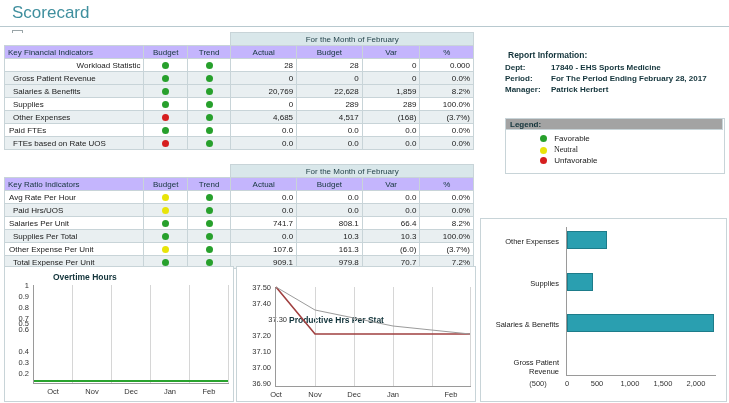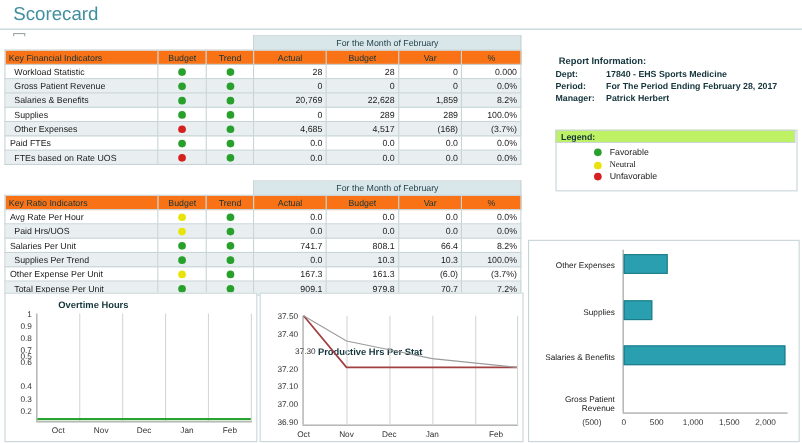--- a/index.html
+++ b/index.html
@@ -8,21 +8,21 @@
     font-family:"Liberation Sans", sans-serif;
     font-size:8px;color:#1a1a1a;position:relative;overflow:hidden;
   }
   .title-bar{position:absolute;left:0;top:0;width:729px;height:26px;border-bottom:1px solid #b8c9cf;}
   .title-bar .txt{position:absolute;left:12px;top:3px;font-size:17px;color:#3f8f9e;font-family:"Liberation Sans",sans-serif;}
   .checkbox{position:absolute;left:12px;top:30px;width:9px;height:9px;border:1px solid #9aa5a8;background:#fff;}
 
   table{border-collapse:collapse;}
   .grid td,.grid th{border:1px solid #c8d4d8;padding:0 3px;height:12px;font-size:8px;font-weight:normal;}
   .hdr-band{background:#d9e7ea;text-align:center;font-weight:normal;color:#1f3f46;}
-  .col-hdr{background:#f97316;text-align:center;font-weight:bold;color:#13343b;}
+  .col-hdr{background:#c4b5fd;text-align:center;font-weight:bold;color:#13343b;}
   .rowlabel{text-align:left;white-space:nowrap;}
   .num{text-align:right;}
   .ctr{text-align:center;}
   .bold{font-weight:bold;}
   .shade{background:#e9eff1;}
   .dot{display:inline-block;width:7px;height:7px;border-radius:50%;vertical-align:middle;}
   .g{background:#27a02c;}
   .y{background:#e8e409;}
   .r{background:#d61f1f;}
 
@@ -32,21 +32,21 @@
 
   
   .panel-title{font-weight:bold;color:#13343b;font-size:8.5px;}
   #report-info{position:absolute;left:505px;top:46px;width:218px;}
   #report-info td{padding:1px 0;font-size:8px;vertical-align:top;}
   #report-info .lbl{font-weight:bold;color:#13343b;width:46px;margin-top:15px;}
   #report-info .val{font-weight:bold;color:#13343b;}
   .box{position:absolute;border:1px solid #c8d4d8;background:#fff;}
 
   #legend-box{left:505px;top:118px;width:218px;height:54px;}
-  #legend-hdr{position:absolute;left:505px;top:118px;width:218px;height:12px;background:#bef264;border:1px solid #c8d4d8;box-sizing:border-box;}
+  #legend-hdr{position:absolute;left:505px;top:118px;width:218px;height:12px;background:#a3a3a3;border:1px solid #c8d4d8;box-sizing:border-box;}
   #legend-hdr span{padding-left:4px;line-height:12px;font-weight:bold;color:#13343b;}
   .legend-row{position:absolute;left:540px;font-size:8px;}
 
   
   .chartbox{position:absolute;border:1px solid #c8d4d8;background:#fff;}
   #overtime-chart{left:4px;top:266px;width:228px;height:134px;}
   #productive-chart{left:236px;top:266px;width:238px;height:134px;}
   #variance-chart{left:480px;top:218px;width:245px;height:182px;}
   .chart-title{position:absolute;font-weight:bold;font-size:8.5px;color:#13343b;}
   .axis-lbl{position:absolute;font-size:7.5px;color:#333;text-align:right;}
@@ -76,21 +76,21 @@
   <tr>
     <td class="col-hdr rowlabel">Key Financial Indicators</td>
     <td class="col-hdr" style="width:36px;">Budget</td>
     <td class="col-hdr" style="width:36px;">Trend</td>
     <td class="col-hdr" style="width:58px;">Actual</td>
     <td class="col-hdr" style="width:58px;">Budget</td>
     <td class="col-hdr" style="width:50px;">Var</td>
     <td class="col-hdr" style="width:46px;">%</td>
   </tr>
   <tr>
-    <td class="rowlabel" style="padding-left:8px;">Workload Statistic</td>
+    <td class="rowlabel" style="padding-left:8px;text-align:right;">Workload Statistic</td>
     <td class="ctr"><span class="dot g"></span></td>
     <td class="ctr"><span class="dot g"></span></td>
     <td class="num">28</td>
     <td class="num">28</td>
     <td class="num">0</td>
     <td class="num">0.000</td>
   </tr>
   <tr class="shade bold">
     <td class="rowlabel" style="padding-left:8px;">Gross Patient Revenue</td>
     <td class="ctr"><span class="dot g"></span></td>
@@ -186,33 +186,33 @@
   <tr>
     <td class="rowlabel" style="padding-left:4px;">Salaries Per Unit</td>
     <td class="ctr"><span class="dot g"></span></td>
     <td class="ctr"><span class="dot g"></span></td>
     <td class="num">741.7</td>
     <td class="num">808.1</td>
     <td class="num">66.4</td>
     <td class="num">8.2%</td>
   </tr>
   <tr class="shade bold">
-    <td class="rowlabel" style="padding-left:8px;">Supplies Per Trend</td>
+    <td class="rowlabel" style="padding-left:8px;">Supplies Per Total</td>
     <td class="ctr"><span class="dot g"></span></td>
     <td class="ctr"><span class="dot g"></span></td>
     <td class="num">0.0</td>
     <td class="num">10.3</td>
     <td class="num">10.3</td>
     <td class="num">100.0%</td>
   </tr>
   <tr>
     <td class="rowlabel" style="padding-left:4px;">Other Expense Per Unit</td>
     <td class="ctr"><span class="dot y"></span></td>
     <td class="ctr"><span class="dot g"></span></td>
-    <td class="num">167.3</td>
+    <td class="num">107.6</td>
     <td class="num">161.3</td>
     <td class="num">(6.0)</td>
     <td class="num">(3.7%)</td>
   </tr>
   <tr class="shade bold">
     <td class="rowlabel" style="padding-left:8px;">Total Expense Per Unit</td>
     <td class="ctr"><span class="dot g"></span></td>
     <td class="ctr"><span class="dot g"></span></td>
     <td class="num">909.1</td>
     <td class="num">979.8</td>

